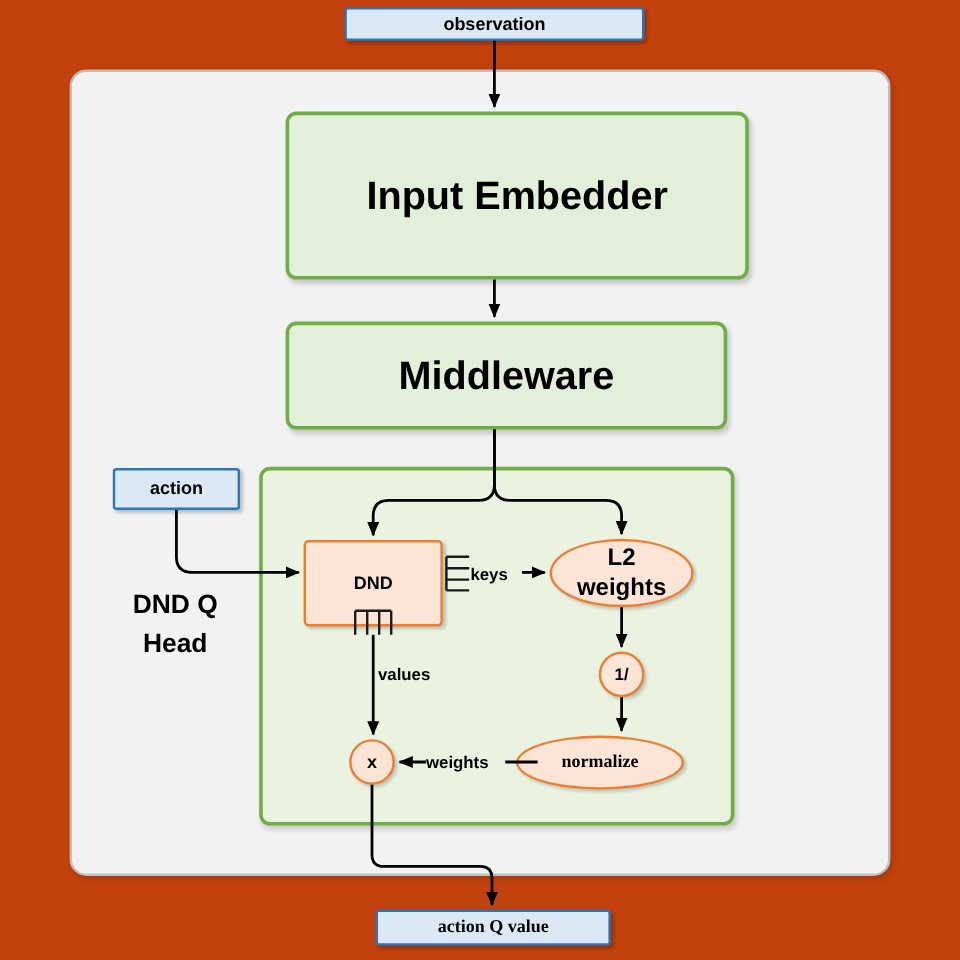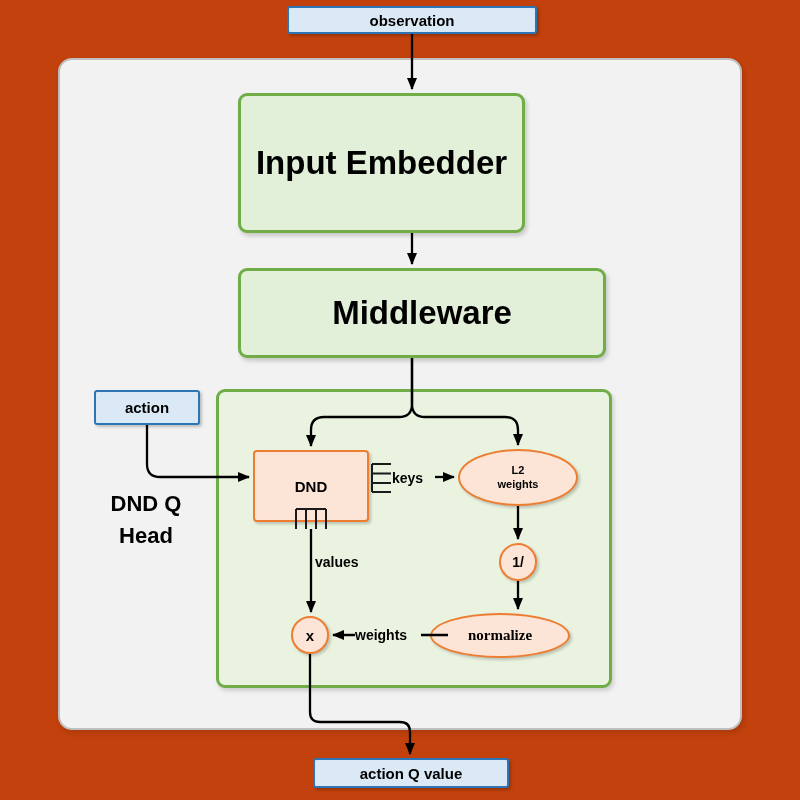--- a/index.html
+++ b/index.html
@@ -31,32 +31,32 @@
     border-radius:14px;z-index:0;box-shadow:2px 3px 5px rgba(0,0,0,0.12);
   }
   .orange{
     background:var(--orange_fill,#fce4d6);border:2.5px solid var(--orange_border,#ed7d31);
     font-size:15px;box-shadow:2px 2px 3px rgba(0,0,0,0.2);
   }
   .ellipse{border-radius:50%;}
   
   #node-observation{left:287px;top:6px;width:250px;height:28px;}
   #outer-container{left:58px;top:58px;width:684px;height:672px;}
-  #node-input-embedder{left:238px;top:93px;width:287px;height:140px;}
+  #node-input-embedder{left:238px;top:93px;width:386px;height:140px;}
   #node-middleware{left:238px;top:268px;width:368px;height:90px;}
   #head-container{left:216px;top:389px;width:396px;height:299px;}
   #node-action{left:94px;top:390px;width:106px;height:35px;}
   #head-label{left:70px;top:488px;width:152px;font-size:22px;line-height:1.45;
               text-align:center;z-index:1;}
   #node-dnd{left:253px;top:450px;width:116px;height:72px;border-radius:4px;}
-  #node-l2{left:458px;top:449px;width:120px;height:57px;font-size:11px;line-height:1.25;}
+  #node-l2{left:458px;top:449px;width:120px;height:57px;font-size:20px;line-height:1.25;}
   #node-recip{left:499px;top:543px;width:38px;height:38px;font-size:14px;}
   #node-normalize{left:430px;top:613px;width:140px;height:45px;font-family:Liberation Serif, serif;}
   #node-mult{left:291px;top:616px;width:38px;height:38px;}
-  #node-aqv{left:313px;top:758px;width:196px;height:30px;}
+  #node-aqv{left:313px;top:758px;width:196px;height:30px;font-family:Liberation Serif, serif;}
   
   #connectors{position:absolute;left:0;top:0;width:800px;height:800px;
               z-index:2;pointer-events:none;}
   .conn{stroke:var(--arrow,#000);stroke-width:2.3;fill:none;}
   .comb{stroke:#1a1a1a;stroke-width:2;fill:none;}
   .arrowhead-fill{fill:var(--arrow,#000);}
   
   .edge-label{
     display:flex;align-items:center;
     background:var(--container_green_fill,#e9f3e0);

